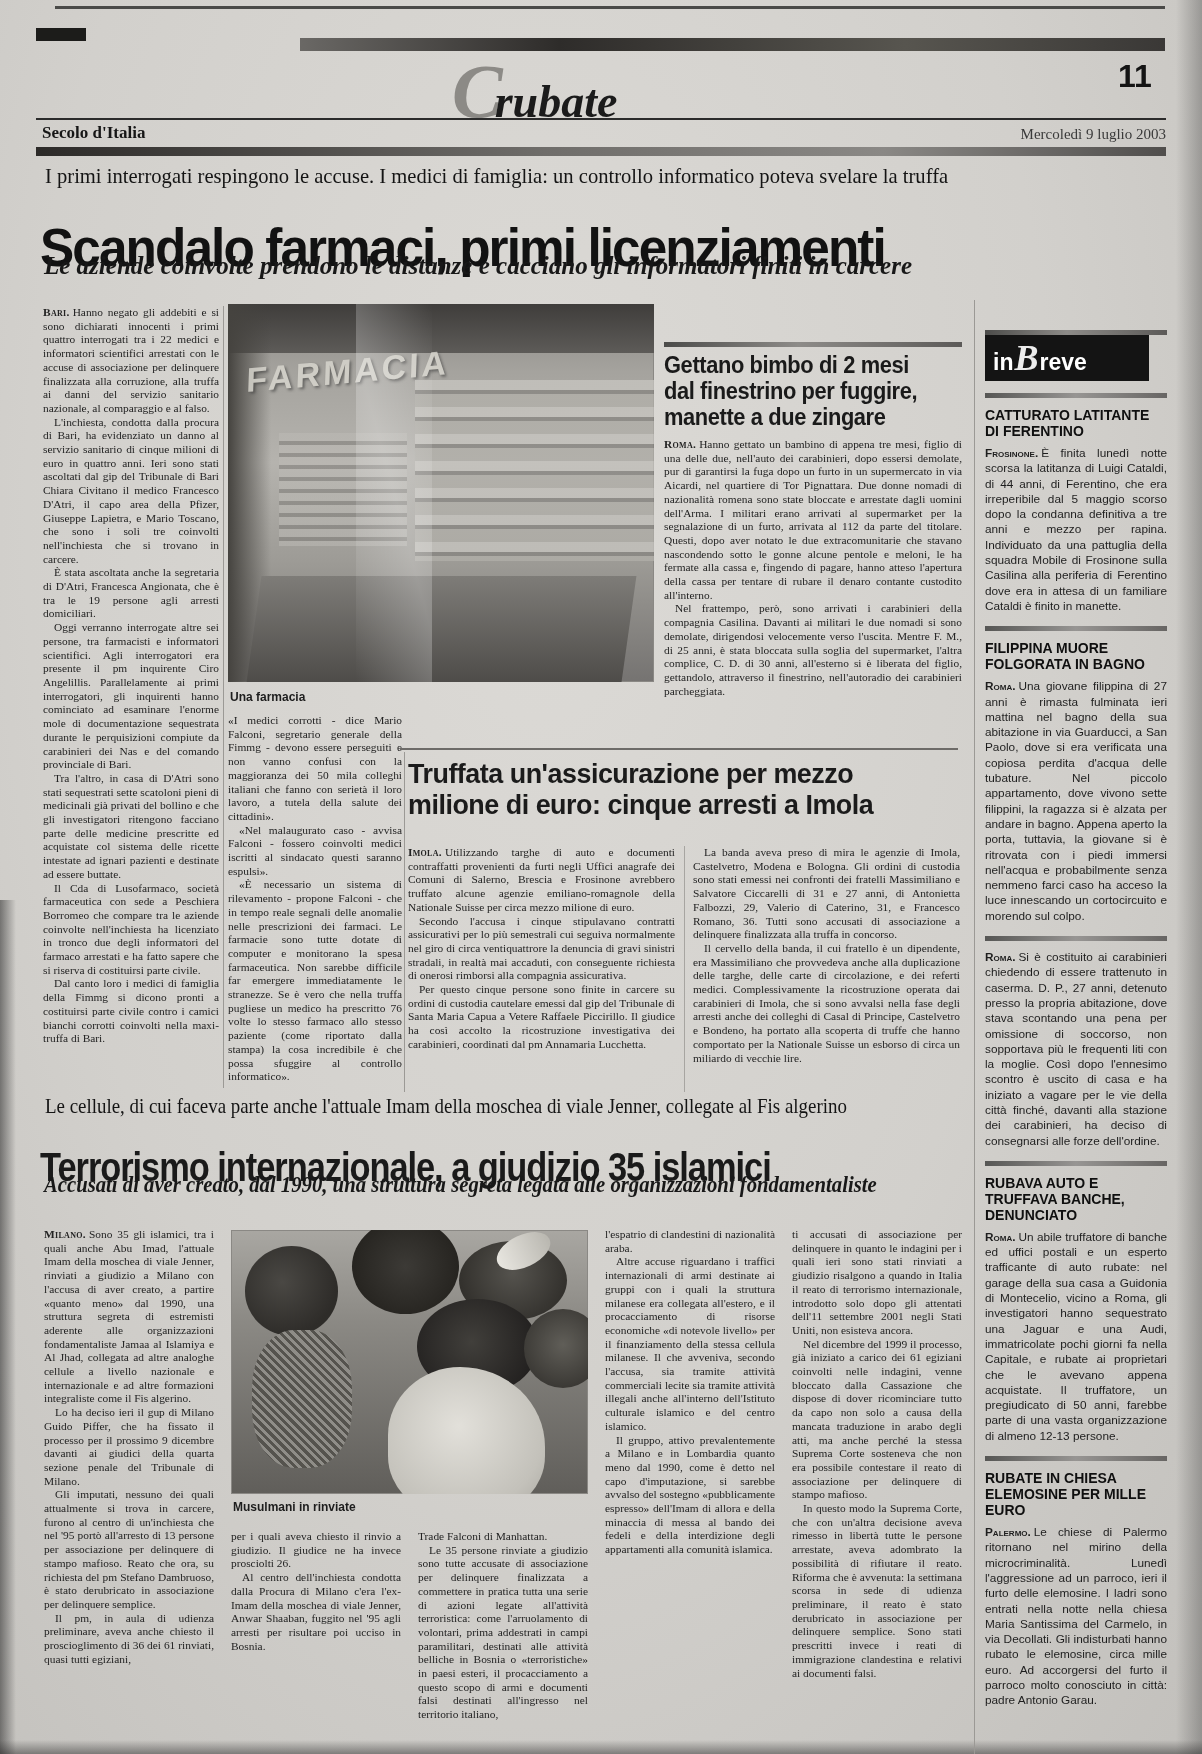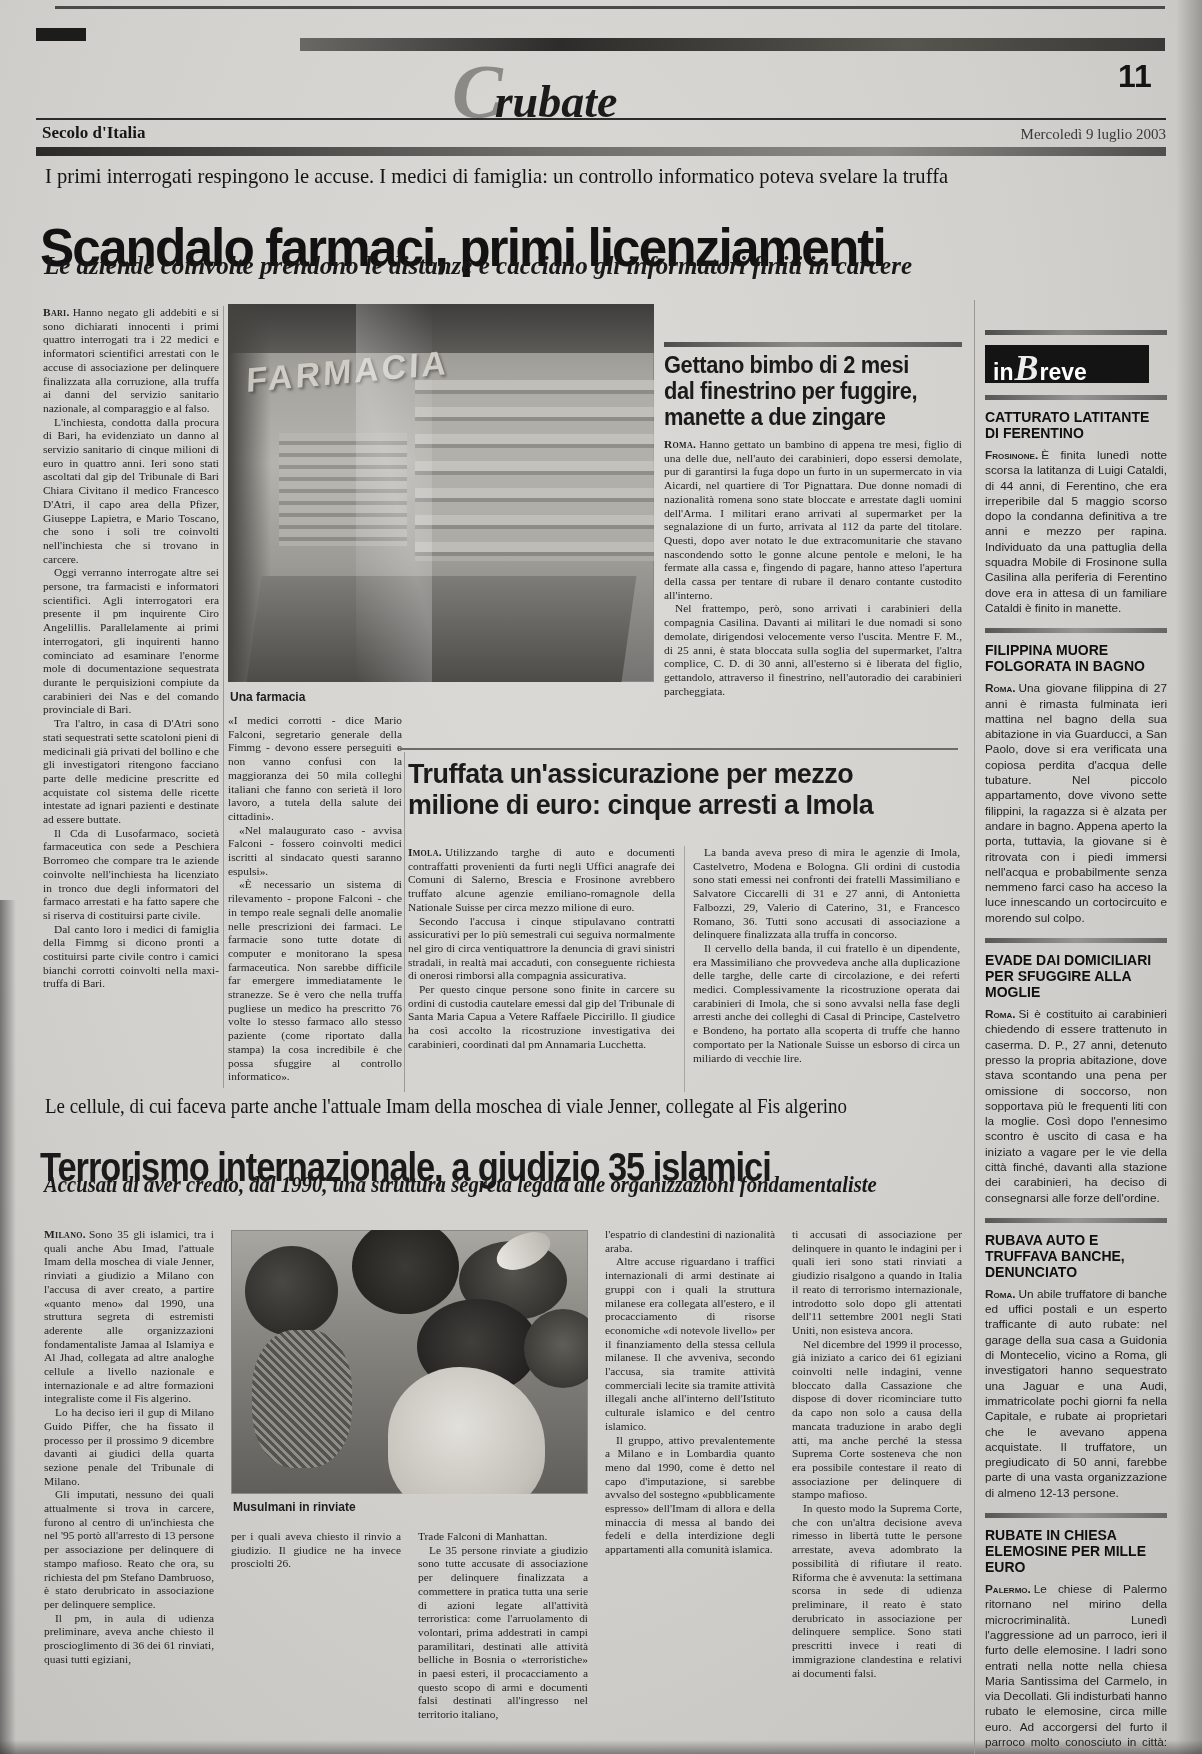--- a/index.html
+++ b/index.html
@@ -82,22 +82,22 @@
   .truffata-headline{position:absolute;left:408px;top:758px;color:#1b1b1b;}
   .truffata-headline .hl-line{font:700 28px/31px "Liberation Sans",sans-serif;letter-spacing:-.5px;
     white-space:nowrap;transform:scaleX(.96);transform-origin:0 0;}
   .truffata-body{position:absolute;left:408px;top:846px;width:552px;height:246px;overflow:hidden;
     column-count:2;column-gap:18px;column-rule:1px solid #a7a5a1;font-family:Liberation Serif, serif;}
 
   
   .sidebar{position:absolute;left:985px;top:330px;width:182px;height:1422px;overflow:hidden;
     font-family:"Liberation Sans",sans-serif;color:#1e1e1e;}
   .sidebar-topbar{height:5px;background:linear-gradient(90deg,#4c4c4a,#8d8b88 45%,#5c5a58);}
-  .breve-box{background:#141414;color:#fff;width:148px;height:36px;margin-top:10px;
-    display:flex;align-items:baseline;padding:2px 8px 0;}
+  .breve-box{background:#141414;color:#fff;width:148px;height:36px;
+    display:flex;align-items:baseline;padding:2px 8px 8px;}
   .breve-in{font:700 23px "Liberation Sans",sans-serif;}
   .breve-B{font:italic 700 36px "Liberation Serif",serif;color:#ececec;margin:0 1px;}
   .breve-reve{font:700 23px "Liberation Sans",sans-serif;}
   .breve-div{height:5px;background:linear-gradient(90deg,#565654,#979593 50%,#676563);margin:12px 0 9px;}
   .breve-item h3{font:700 14px/16px "Liberation Sans",sans-serif;margin:2px 0 7px;color:#0f0f0f;
     text-transform:uppercase;}
   .breve-item p{margin:0;font-size:11.8px;line-height:15.3px;text-align:justify;}
   .dl-s{font-weight:700;font-variant:small-caps;margin-right:3px;}
 
   
@@ -147,20 +147,21 @@
   <div class="issue-date">Mercoledì 9 luglio 2003</div>
   <div class="rule-thick"></div>
 
   <div class="kicker lead-kicker">I primi interrogati respingono le accuse. I medici di famiglia: un controllo informatico poteva svelare la truffa</div>
   <h1 class="lead-headline">Scandalo farmaci, primi licenziamenti</h1>
   <div class="lead-subhead">Le aziende coinvolte prendono le distanze e cacciano gli informatori finiti in carcere</div>
 
   <div class="col" id="lcol1" style="left:43px;top:306px;width:176px;height:782px;">
     <p class="bp np"><b class="dl">Bari.</b><span>Hanno negato gli addebiti e si sono dichiarati innocenti i primi quattro interrogati tra i 22 medici e informatori scientifici arrestati con le accuse di associazione per delinquere finalizzata alla corruzione, alla truffa ai danni del servizio sanitario nazionale, al comparaggio e al falso.</span></p>
     <p class="bp">L'inchiesta, condotta dalla procura di Bari, ha evidenziato un danno al servizio sanitario di cinque milioni di euro in quattro anni. Ieri sono stati ascoltati dal gip del Tribunale di Bari Chiara Civitano il medico Francesco D'Atri, il capo area della Pfizer, Giuseppe Lapietra, e Mario Toscano, che sono i soli tre coinvolti nell'inchiesta che si trovano in carcere.</p>
+    <p class="bp">È stata ascoltata anche la segretaria di D'Atri, Francesca Angionata, che è tra le 19 persone agli arresti domiciliari.</p>
     <p class="bp">Oggi verranno interrogate altre sei persone, tra farmacisti e informatori scientifici. Agli interrogatori era presente il pm inquirente Ciro Angelillis. Parallelamente ai primi interrogatori, gli inquirenti hanno cominciato ad esaminare l'enorme mole di documentazione sequestrata durante le perquisizioni compiute da carabinieri dei Nas e del comando provinciale di Bari.</p>
     <p class="bp">Tra l'altro, in casa di D'Atri sono stati sequestrati sette scatoloni pieni di medicinali già privati del bollino e che gli investigatori ritengono facciano parte delle medicine prescritte ed acquistate col sistema delle ricette intestate ad ignari pazienti e destinate ad essere buttate.</p>
     <p class="bp">Il Cda di Lusofarmaco, società farmaceutica con sede a Peschiera Borromeo che compare tra le aziende coinvolte nell'inchiesta ha licenziato in tronco due degli informatori del farmaco arrestati e ha fatto sapere che si riserva di costituirsi parte civile.</p>
     <p class="bp">Dal canto loro i medici di famiglia della Fimmg si dicono pronti a costituirsi parte civile contro i camici bianchi corrotti coinvolti nella maxi-truffa di Bari.</p>
   </div>
 
   <div class="vr" style="left:223px;top:306px;height:782px;"></div>
 
   <div class="photo photo-pharmacy">
     <div class="ph-ceiling"></div>
@@ -219,21 +220,20 @@
       <h3>Catturato latitante di Ferentino</h3>
       <p><b class="dl-s">Frosinone.</b><span>È finita lunedì notte scorsa la latitanza di Luigi Cataldi, di 44 anni, di Ferentino, che era irreperibile dal 5 maggio scorso dopo la condanna definitiva a tre anni e mezzo per rapina. Individuato da una pattuglia della squadra Mobile di Frosinone sulla Casilina alla periferia di Ferentino dove era in attesa di un familiare Cataldi è finito in manette.</span></p>
     </div>
     <div class="breve-item">
       <div class="breve-div"></div>
       <h3>Filippina muore folgorata in bagno</h3>
       <p><b class="dl-s">Roma.</b><span>Una giovane filippina di 27 anni è rimasta fulminata ieri mattina nel bagno della sua abitazione in via Guarducci, a San Paolo, dove si era verificata una copiosa perdita d'acqua delle tubature. Nel piccolo appartamento, dove vivono sette filippini, la ragazza si è alzata per andare in bagno. Appena aperto la porta, tuttavia, la giovane si è ritrovata con i piedi immersi nell'acqua e probabilmente senza nemmeno farci caso ha acceso la luce innescando un cortocircuito e morendo sul colpo.</span></p>
     </div>
     <div class="breve-item">
       <div class="breve-div"></div>
-      <h3>Evade dai domiciliari per sfuggire alla moglie</h3>
       <p><b class="dl-s">Roma.</b><span>Si è costituito ai carabinieri chiedendo di essere trattenuto in caserma. D. P., 27 anni, detenuto presso la propria abitazione, dove stava scontando una pena per omissione di soccorso, non sopportava più le frequenti liti con la moglie. Così dopo l'ennesimo scontro è uscito di casa e ha iniziato a vagare per le vie della città finché, davanti alla stazione dei carabinieri, ha deciso di consegnarsi alle forze dell'ordine.</span></p>
     </div>
     <div class="breve-item">
       <div class="breve-div"></div>
       <h3>Rubava auto e truffava banche, denunciato</h3>
       <p><b class="dl-s">Roma.</b><span>Un abile truffatore di banche ed uffici postali e un esperto trafficante di auto rubate: nel garage della sua casa a Guidonia di Montecelio, vicino a Roma, gli investigatori hanno sequestrato una Jaguar e una Audi, immatricolate pochi giorni fa nella Capitale, e rubate ai proprietari che le avevano appena acquistate. Il truffatore, un pregiudicato di 50 anni, farebbe parte di una vasta organizzazione di almeno 12-13 persone.</span></p>
     </div>
     <div class="breve-item">
       <div class="breve-div"></div>
       <h3>Rubate in chiesa elemosine per mille euro</h3>
@@ -259,20 +259,21 @@
     <div class="pr-blob pr-b4"></div>
     <div class="pr-blob pr-b5"></div>
     <div class="pr-hatch"></div>
     <div class="pr-light"></div>
     <div class="pr-cap"></div>
   </div>
   <div class="caption terror-caption">Musulmani in rinviate</div>
 
   <div class="col tc tc2" style="left:231px;width:170px;">
     <p class="bp np">per i quali aveva chiesto il rinvio a giudizio. Il giudice ne ha invece prosciolti 26.</p>
+    <p class="bp">Al centro dell'inchiesta condotta dalla Procura di Milano c'era l'ex-Imam della moschea di viale Jenner, Anwar Shaaban, fuggito nel '95 agli arresti per risultare poi ucciso in Bosnia.</p>
   </div>
   <div class="col tc tc3" style="left:418px;width:170px;">
     <p class="bp np">Trade Falconi di Manhattan.</p>
     <p class="bp">Le 35 persone rinviate a giudizio sono tutte accusate di associazione per delinquere finalizzata a commettere in pratica tutta una serie di azioni legate all'attività terroristica: come l'arruolamento di volontari, prima addestrati in campi paramilitari, destinati alle attività belliche in Bosnia o «terroristiche» in paesi esteri, il procacciamento a questo scopo di armi e documenti falsi destinati all'ingresso nel territorio italiano,</p>
   </div>
   <div class="col tc" style="left:605px;">
     <p class="bp np">l'espatrio di clandestini di nazionalità araba.</p>
     <p class="bp">Altre accuse riguardano i traffici internazionali di armi destinate ai gruppi con i quali la struttura milanese era collegata all'estero, e il procacciamento di risorse economiche «di notevole livello» per il finanziamento della stessa cellula milanese. Il che avveniva, secondo l'accusa, sia tramite attività commerciali lecite sia tramite attività illegali anche all'interno dell'Istituto culturale islamico e del centro islamico.</p>
     <p class="bp">Il gruppo, attivo prevalentemente a Milano e in Lombardia quanto meno dal 1990, come è detto nel capo d'imputazione, si sarebbe avvalso del sostegno «pubblicamente espresso» dell'Imam di allora e della minaccia di messa al bando dei fedeli e della interdizione degli appartamenti alla comunità islamica.</p>
   </div>

